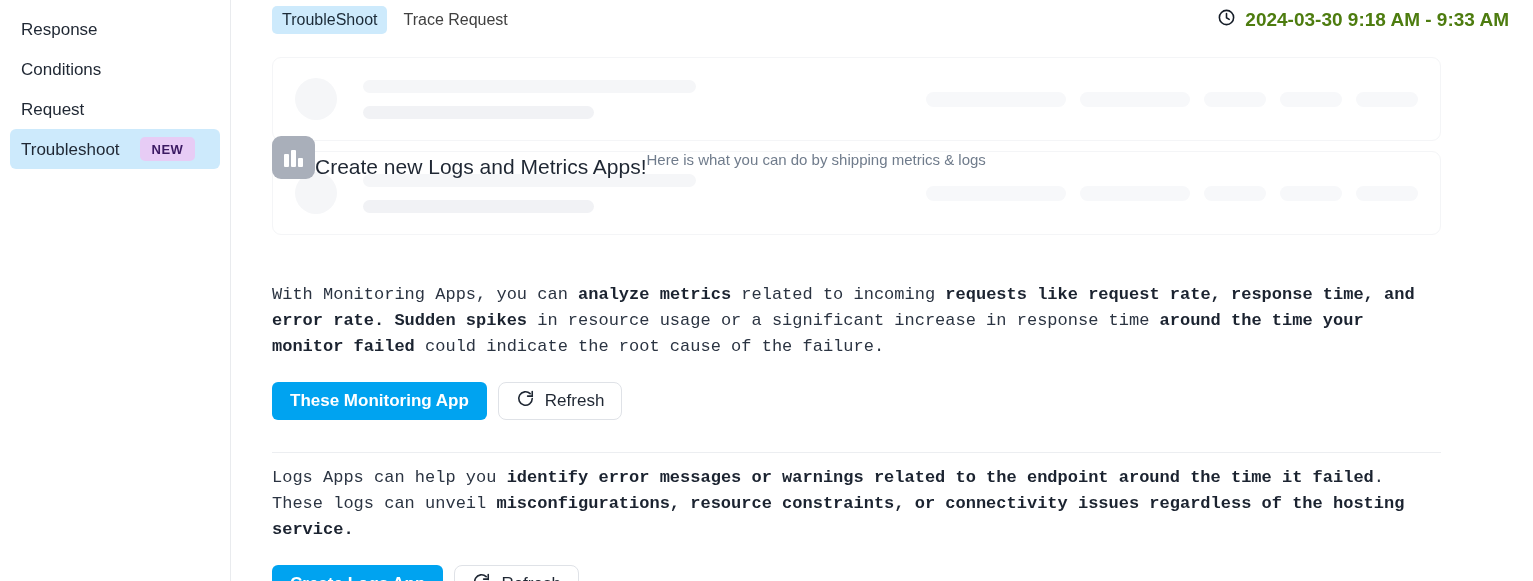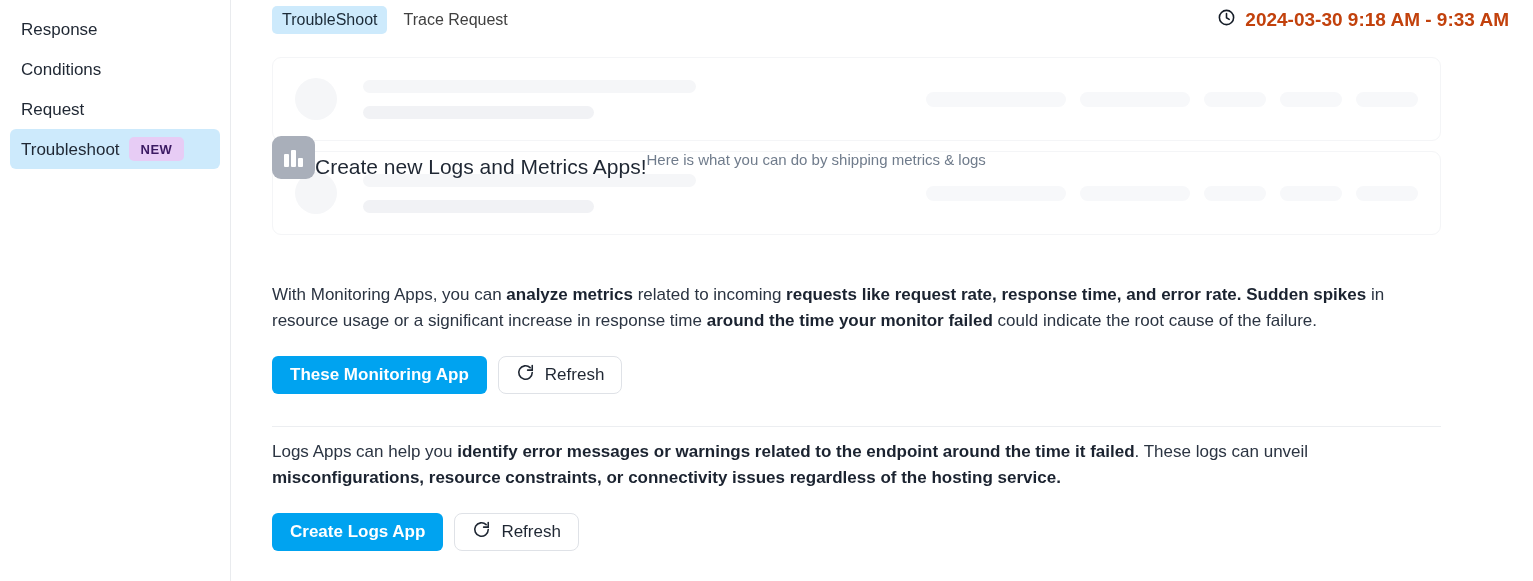--- a/index.html
+++ b/index.html
@@ -36,21 +36,21 @@
     font-size: 17px;
     color: #1f2733;
     cursor: pointer;
     white-space: nowrap;
   }
   .nav-item.active {
     background: #cdeafc;
   }
   .nav-label { line-height: 1; }
   .badge-new {
-    margin-left: 9px;
+    margin-left: 20px;
     background: #e7ccf5;
     color: #3b1a63;
     font-size: 13px;
     font-weight: bold;
     letter-spacing: 0.4px;
     padding: 6px 12px 5px 12px;
     border-radius: 5px;
     line-height: 1;
   }
 
@@ -83,21 +83,21 @@
     background: #cdeafc;
     color: #1b2a37;
   }
   .timerange {
     margin-left: auto;
     display: flex;
     align-items: center;
     gap: 9px;
     font-size: 19px;
     font-weight: bold;
-    color: #c2410c;
+    color: #4d7c0f;
     white-space: nowrap;
   }
   .clock-icon { display: block; }
 
   
   .content {
     padding: 0 92px 0 41px;
   }
 
   
@@ -183,20 +183,21 @@
     color: #707c8c;
     line-height: 1;
   }
 
   
   .para {
     font-size: 17px;
     line-height: 26px;
     color: #2b3442;
     max-width: 1190px;
+    font-family: Liberation Mono, monospace;
   }
   .para b { font-weight: bold; color: #1b2330; }
   .p-metrics { margin-top: 47px; }
   .p-logs { margin-top: 12px; }
 
   
   .btnrow {
     display: flex;
     align-items: center;
     gap: 11px;

